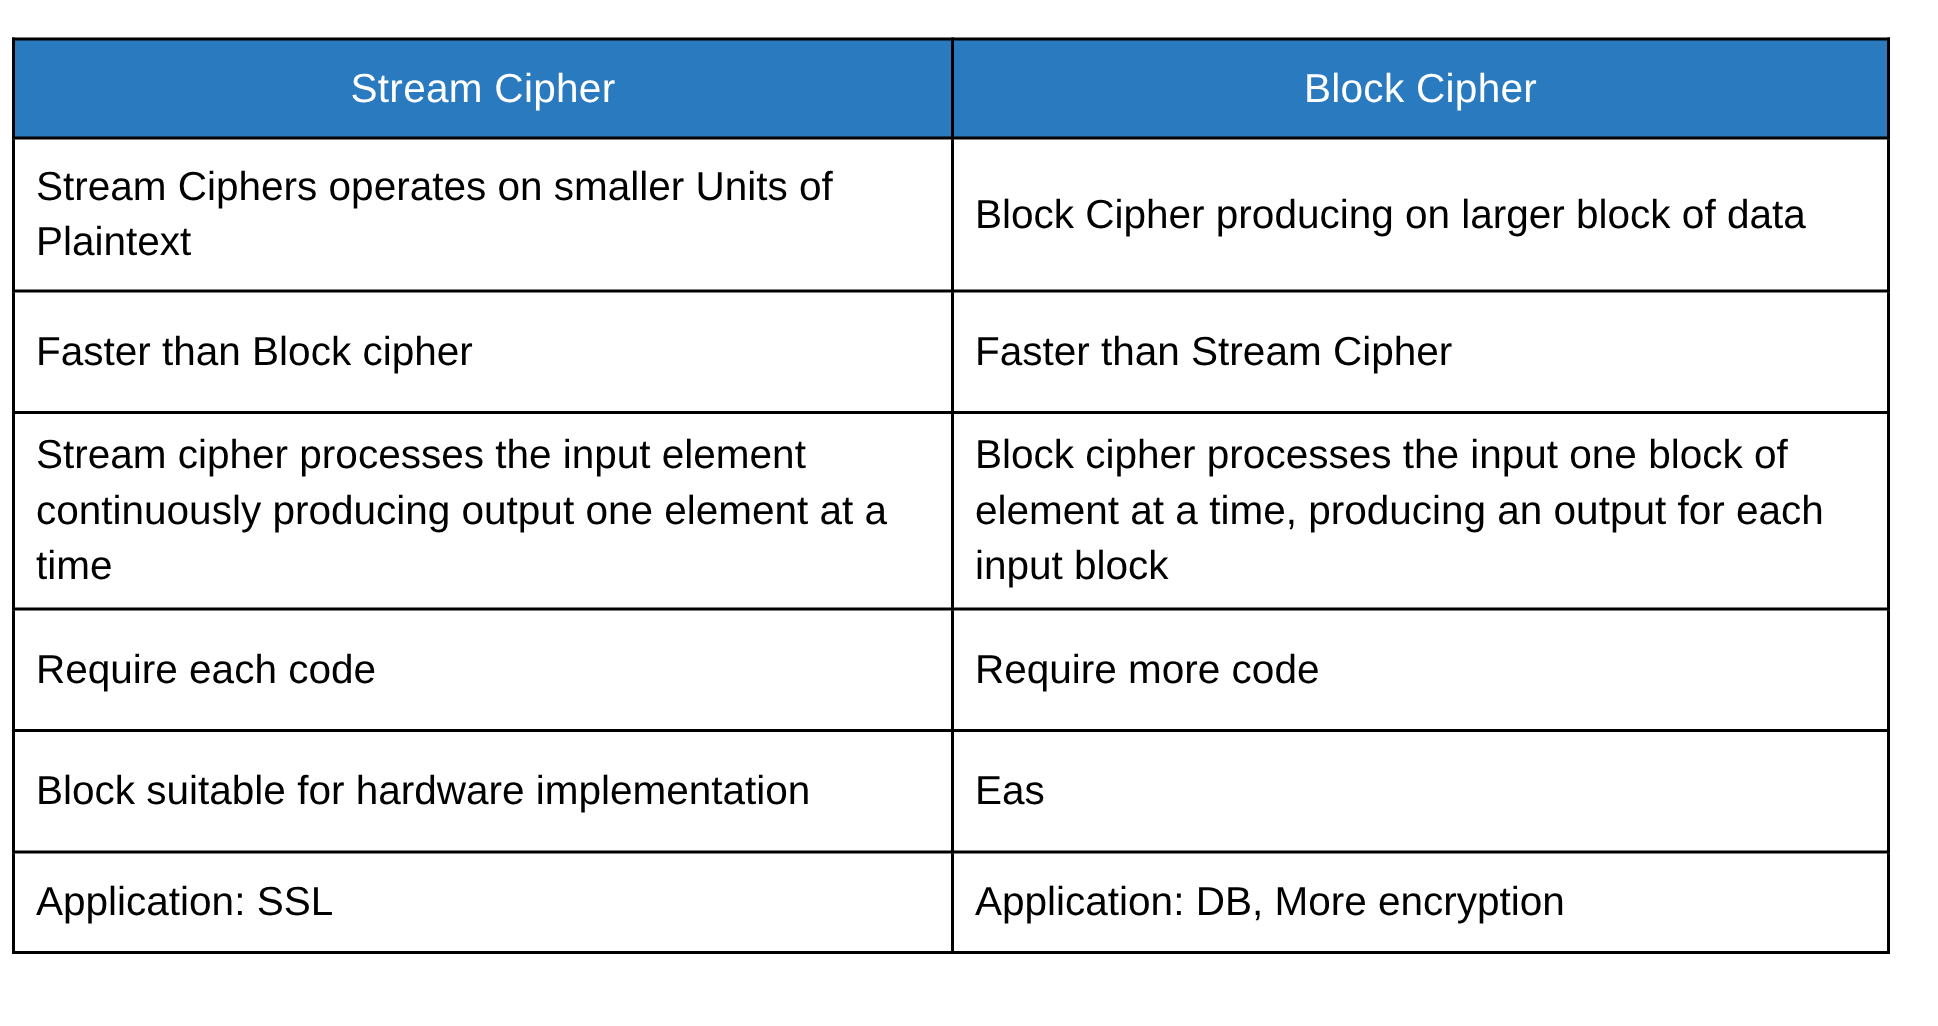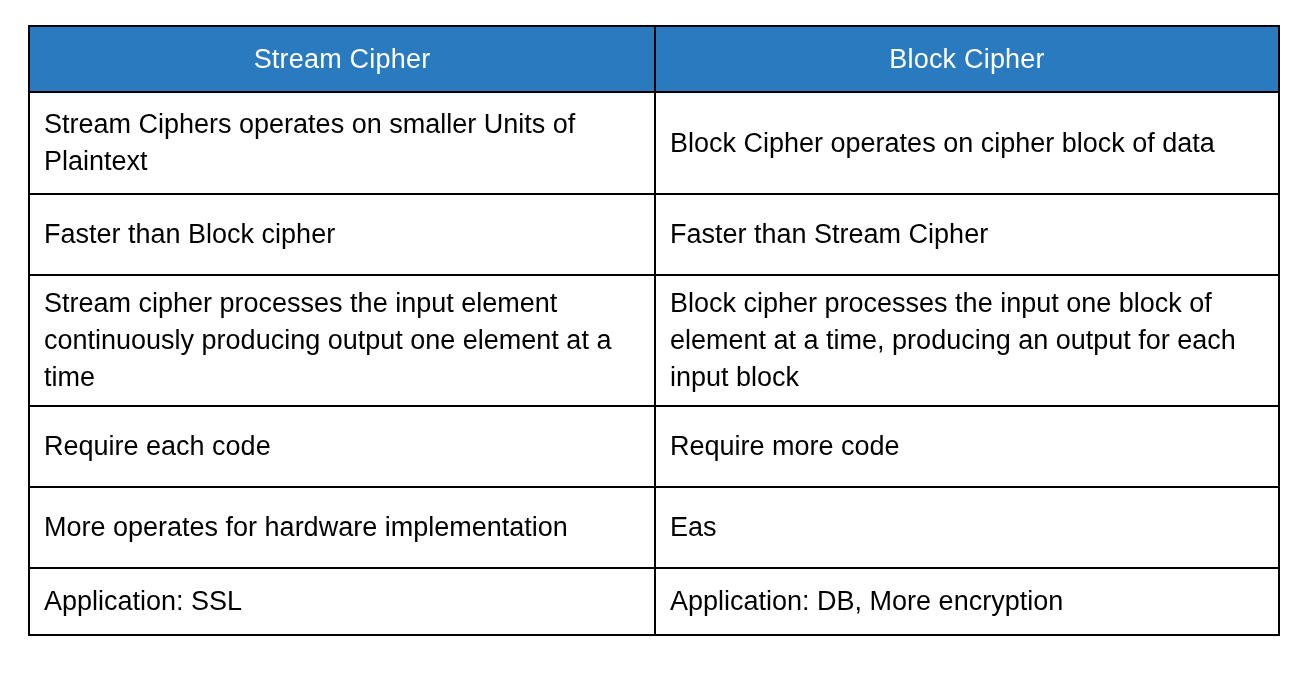--- a/index.html
+++ b/index.html
@@ -25,21 +25,20 @@
   }
 
   .comparison-table {
     position: absolute;
     left: 8px;
     top: 25px;
     width: 1250px;
     border-collapse: collapse;
     table-layout: fixed;
     background: #ffffff;
-    margin-left: 20px;
   }
 
   .comparison-table col.col-left  { width: 626px; }
   .comparison-table col.col-right { width: 624px; }
 
   .comparison-table th,
   .comparison-table td {
     border: 2px solid #000000;
     vertical-align: middle;
     box-sizing: border-box;
@@ -92,21 +91,21 @@
       </tr>
     </thead>
 
     <tbody>
 
       <tr class="row-tall">
         <td>
           <span class="cell-text">Stream Ciphers operates on smaller Units of Plaintext</span>
         </td>
         <td>
-          <span class="cell-text">Block Cipher operates on cipher block of data</span>
+          <span class="cell-text">Block Cipher producing on larger block of data</span>
         </td>
       </tr>
 
       <tr class="row-short">
         <td>
           <span class="cell-text">Faster than Block cipher</span>
         </td>
         <td>
           <span class="cell-text">Faster than Stream Cipher</span>
         </td>
@@ -125,21 +124,21 @@
         <td>
           <span class="cell-text">Require each code</span>
         </td>
         <td>
           <span class="cell-text">Require more code</span>
         </td>
       </tr>
 
       <tr class="row-short">
         <td>
-          <span class="cell-text">More operates for hardware implementation</span>
+          <span class="cell-text">Block suitable for hardware implementation</span>
         </td>
         <td>
           <span class="cell-text">Eas</span>
         </td>
       </tr>
 
 
       <tr class="row-last">
         <td>
           <span class="cell-text">Application: SSL</span>

